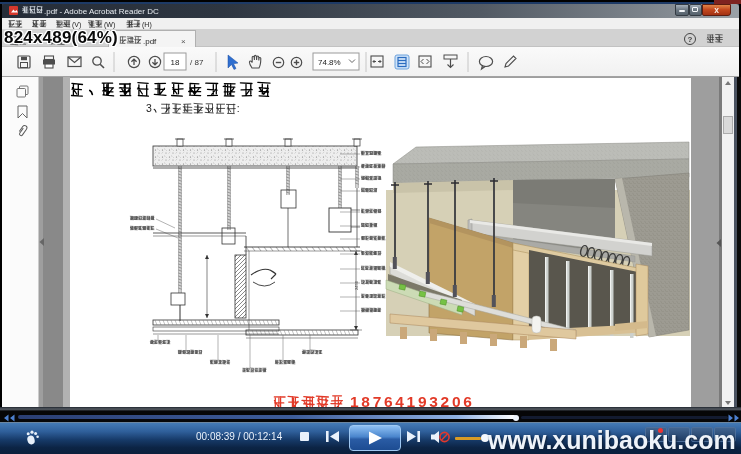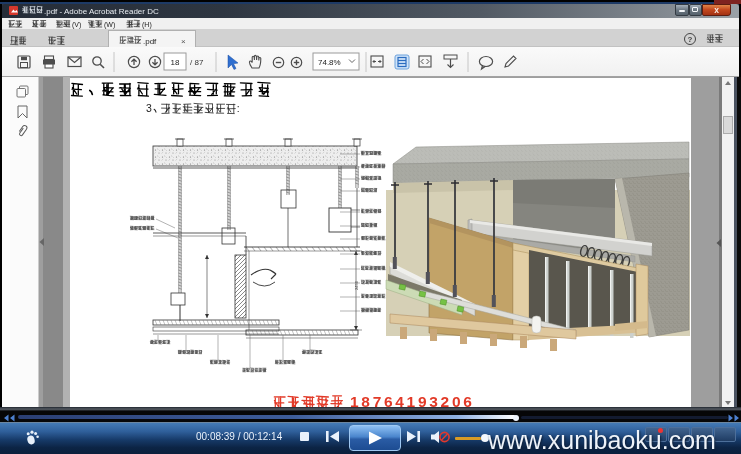--- a/index.html
+++ b/index.html
@@ -554,20 +554,21 @@
       <rect x="450" y="258" width="7" height="12" fill="#caa87a"></rect>
       <rect x="480" y="261" width="7" height="12" fill="#caa87a"></rect>
       <rect x="462" y="238" width="9" height="17" rx="4" fill="#f3f3f0" stroke="#b5b5b0" stroke-width="0.5"></rect>
       <path d="M204.3 318.9L215.1 319.0 M204.6 324.8L213.8 324.9 M203.7 330.4L214.3 331.1 M205.3 319.0L205.3 330.3 M208.9 319.6L208.9 329.6 M210.6 318.6L210.6 330.2 M204.5 322.6L208.7 329.0" stroke="#e23a28" stroke-width="1.26" fill="none" stroke-linecap="round"></path>
       <path d="M218.1 318.4L228.1 319.4 M218.7 324.1L228.1 324.0 M218.4 330.0L229.2 329.9 M223.5 320.1L223.5 330.0 M222.4 318.6L222.4 329.2 M225.4 319.3L225.4 329.8 M228.0 323.3L223.4 329.3" stroke="#e23a28" stroke-width="1.26" fill="none" stroke-linecap="round"></path>
       <path d="M233.8 318.6L243.9 319.4 M232.0 322.4L242.3 323.0 M233.6 325.8L244.1 326.5 M232.4 330.8L243.7 331.1 M240.0 318.8L240.0 330.4 M236.5 319.2L236.5 330.3 M242.4 318.9L242.4 329.8 M233.5 322.6L237.7 329.0" stroke="#e23a28" stroke-width="1.26" fill="none" stroke-linecap="round"></path>
       <path d="M246.4 318.1L258.4 319.0 M247.9 321.2L257.8 322.3 M247.2 325.9L257.6 326.3 M247.9 329.7L258.5 330.1 M248.8 318.7L248.8 329.3 M256.0 319.8L256.0 330.4 M252.1 318.8L252.1 329.4 M248.0 322.6L252.2 329.0 M257.0 323.3L252.4 329.3" stroke="#e23a28" stroke-width="1.26" fill="none" stroke-linecap="round"></path>
       <path d="M262.7 317.8L271.5 317.8 M261.6 322.9L272.4 322.6 M260.9 325.6L271.7 325.9 M262.2 331.3L271.8 330.9 M268.4 319.5L268.4 330.2 M265.1 319.0L265.1 328.8 M271.5 323.3L266.9 329.3" stroke="#e23a28" stroke-width="1.26" fill="none" stroke-linecap="round"></path>
       <text x="280" y="329" font-size="15.5" font-weight="bold" fill="#e23a28" letter-spacing="2.7" font-family="Liberation Sans,sans-serif">18764193206</text>
     </svg>
+<div class="abs" style="left:4px;top:28px;font-size:17px;font-weight:bold;color:#0a0a0a;text-shadow:-1px -1px 0 #fff,1px -1px 0 #fff,-1px 1px 0 #fff,1px 1px 0 #fff,-1px 0 0 #fff,1px 0 0 #fff,0 -1px 0 #fff,0 1px 0 #fff,0 0 3px #eaf2fa;letter-spacing:0.2px">824x489(64%)</div>
 <div class="abs" style="left:0px;top:407px;width:741px;height:4px;background:linear-gradient(180deg,#20262e,#565c64 55%,#0b0d10)"></div>
 <div class="abs" style="left:0px;top:411px;width:741px;height:11px;background:#060607"></div>
 <svg class="abs" style="left:2px;top:414px" width="14" height="8" viewBox="0 0 14 8">
       <path d="M6.5 0.5 L2 4 L6.5 7.5 Z M12.5 0.5 L8 4 L12.5 7.5 Z" fill="#4d80cf"></path>
     </svg>
 <div class="abs" style="left:18px;top:415px;width:498px;height:3.5px;background:linear-gradient(90deg,#2b3f74,#3d5c99 55%,#8fb0e2 88%,#ffffff 100%);border-radius:2px"></div>
 <div class="abs" style="left:513px;top:414.5px;width:6px;height:6px;border-radius:50%;background:#eef4fd"></div>
 <div class="abs" style="left:521px;top:415.5px;width:207px;height:3px;background:#131b30;border-radius:2px"></div>
 <svg class="abs" style="left:727px;top:414px" width="14" height="8" viewBox="0 0 14 8">
       <path d="M1.5 0.5 L6 4 L1.5 7.5 Z M7.5 0.5 L12 4 L7.5 7.5 Z" fill="#4d80cf"></path>
@@ -600,13 +601,13 @@
 <circle cx="13.5" cy="7" r="4.6" fill="none" stroke="#e0392e" stroke-width="1.6"></circle>
 <line x1="10.4" y1="10.2" x2="16.6" y2="3.8" stroke="#e0392e" stroke-width="1.6"></line>
     </svg>
 <div class="abs" style="left:455px;top:437px;width:26px;height:2.5px;background:#d89b25;border-radius:1px"></div>
 <div class="abs" style="left:481px;top:434px;width:8px;height:8px;border-radius:50%;background:#f4f8fd"></div>
 <div class="abs" style="left:645px;top:427px;width:22px;height:15px;background:linear-gradient(180deg,#41648f,#1f3c63);border:1px solid #4d6f9a;border-radius:2px"></div>
 <div class="abs" style="left:668px;top:427px;width:22px;height:15px;background:linear-gradient(180deg,#41648f,#1f3c63);border:1px solid #4d6f9a;border-radius:2px"></div>
 <div class="abs" style="left:691px;top:427px;width:22px;height:15px;background:linear-gradient(180deg,#41648f,#1f3c63);border:1px solid #4d6f9a;border-radius:2px"></div>
 <div class="abs" style="left:714px;top:427px;width:22px;height:15px;background:linear-gradient(180deg,#41648f,#1f3c63);border:1px solid #4d6f9a;border-radius:2px"></div>
 <div class="abs" style="left:658px;top:428px;width:5px;height:5px;border-radius:50%;background:#e33;"></div>
-<div class="abs" style="left:488px;top:426px;font-size:25px;font-weight:normal;color:#eef3f9;letter-spacing:0px;text-shadow:1px 1px 2px #0d1f38">www.xunibaoku.com</div>
+<div class="abs" style="left:488px;top:426px;font-size:25px;font-weight:bold;color:#eef3f9;letter-spacing:0px;text-shadow:1px 1px 2px #0d1f38">www.xunibaoku.com</div>
 </div>
 </body></html>

